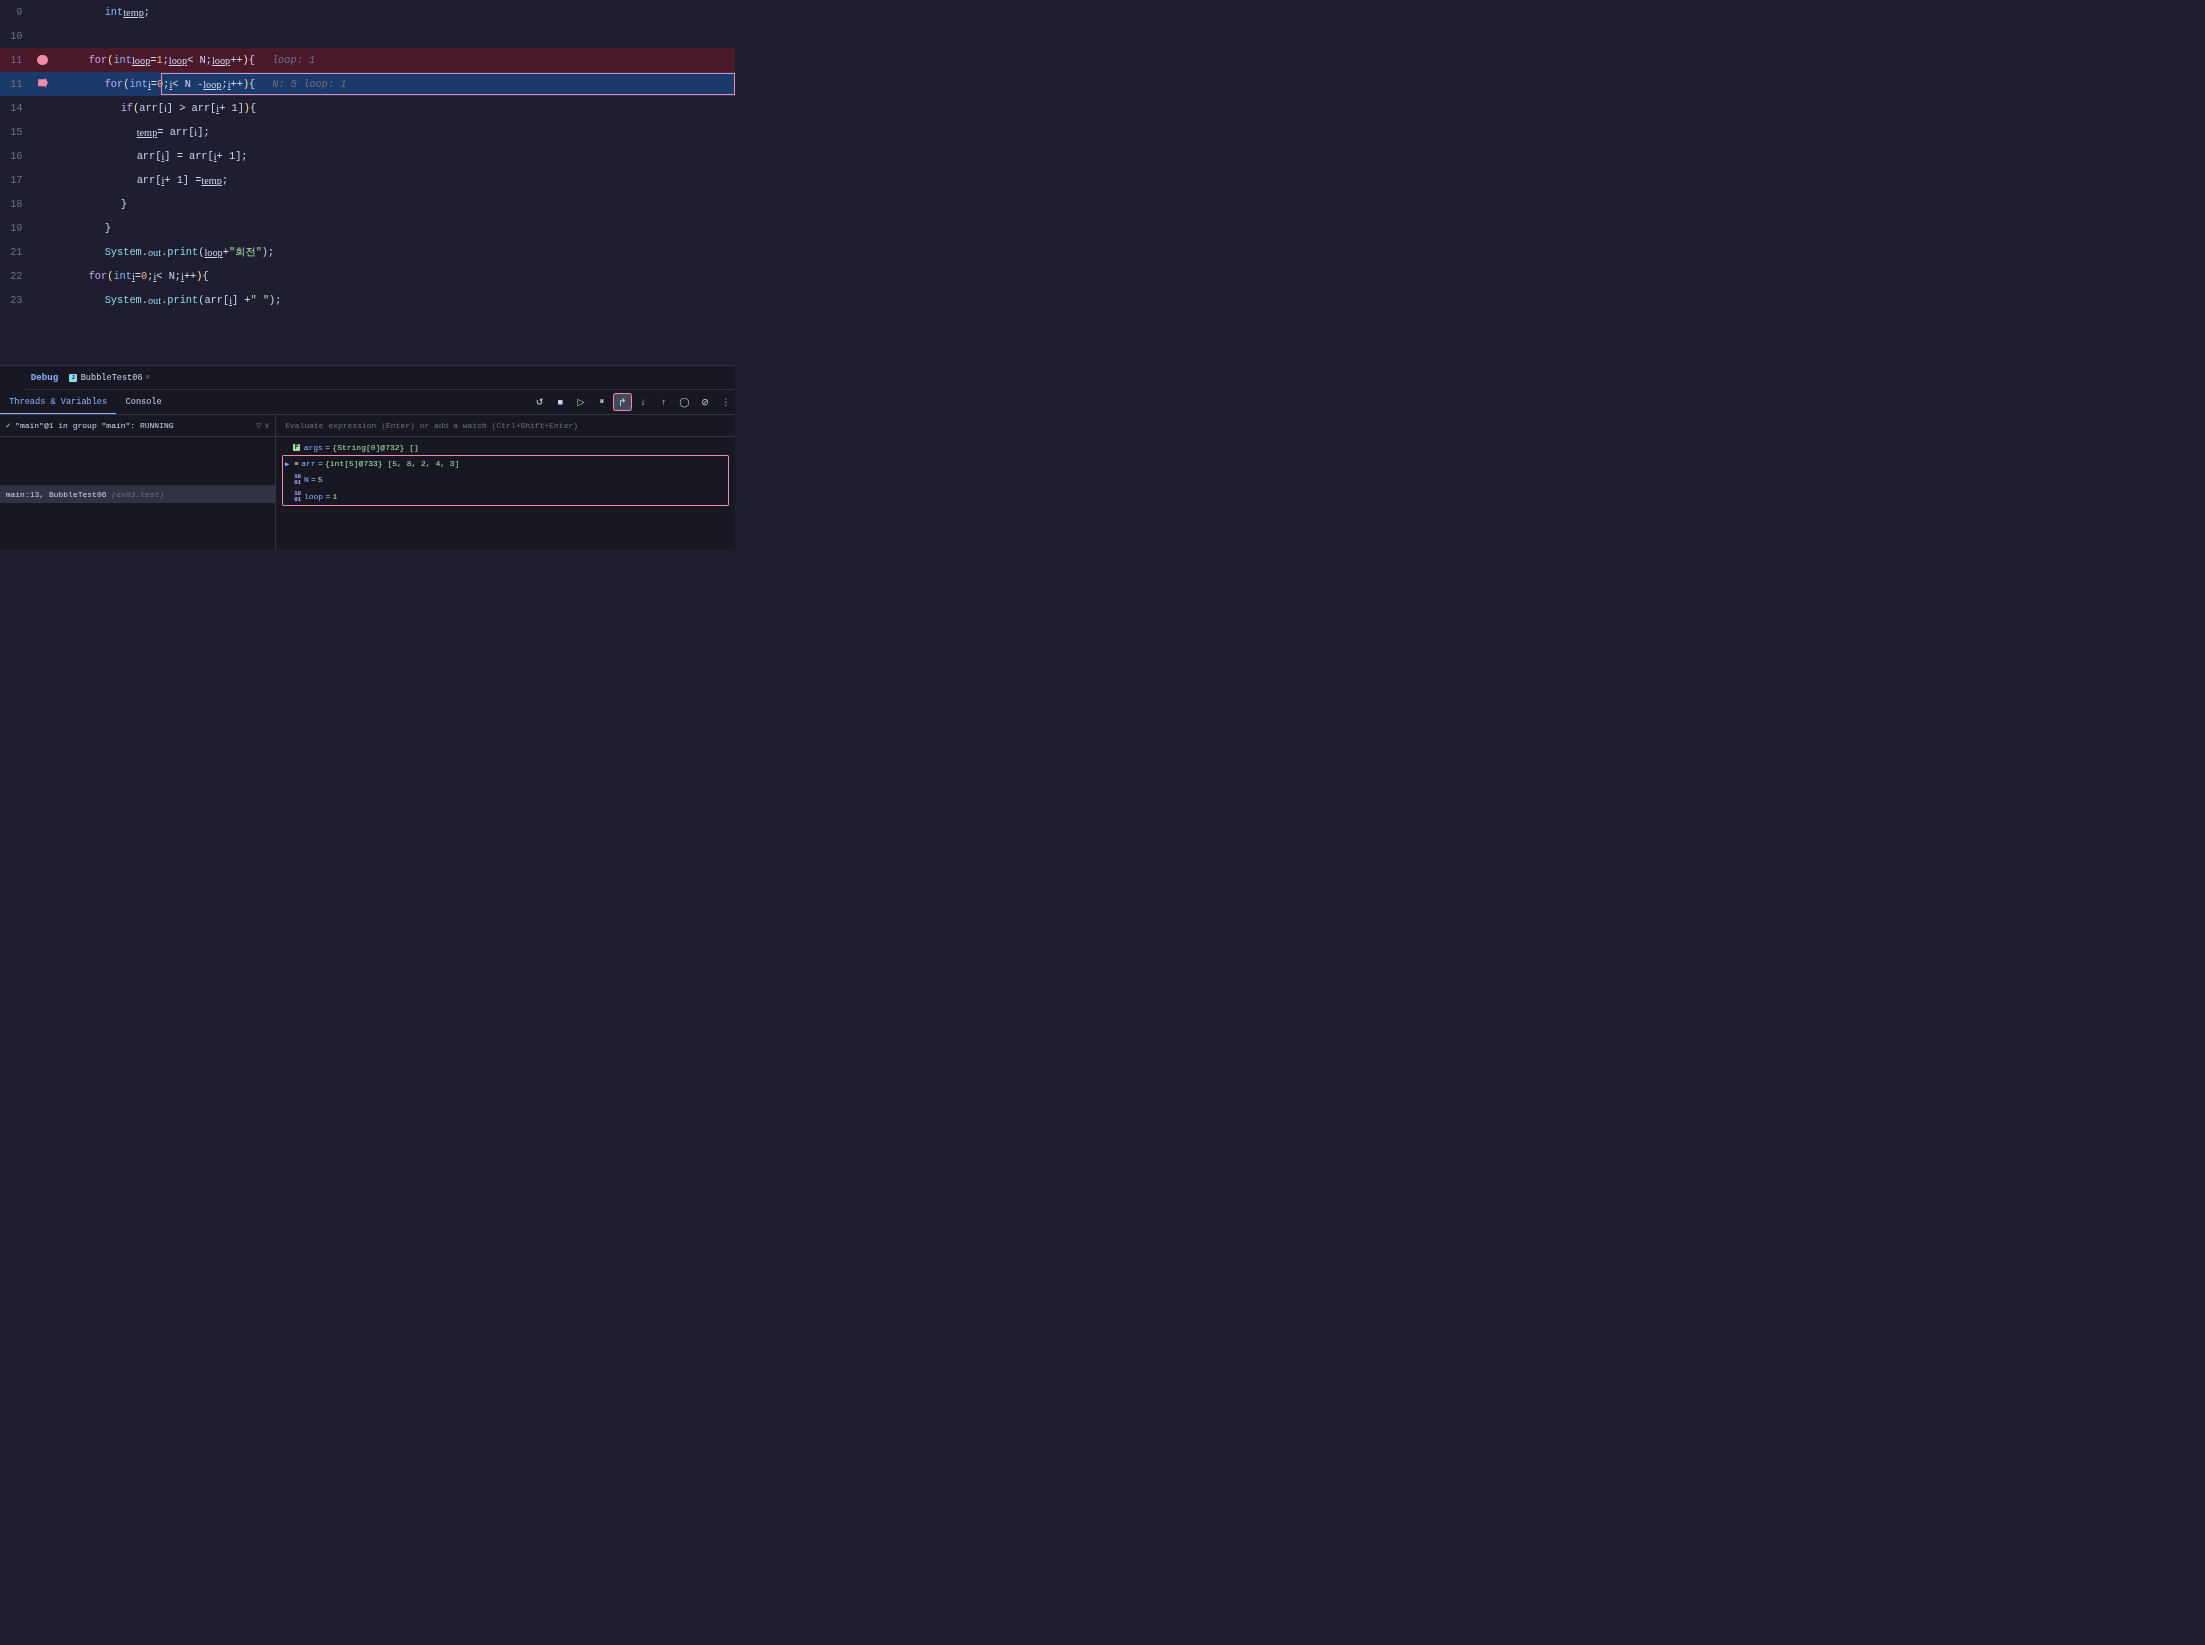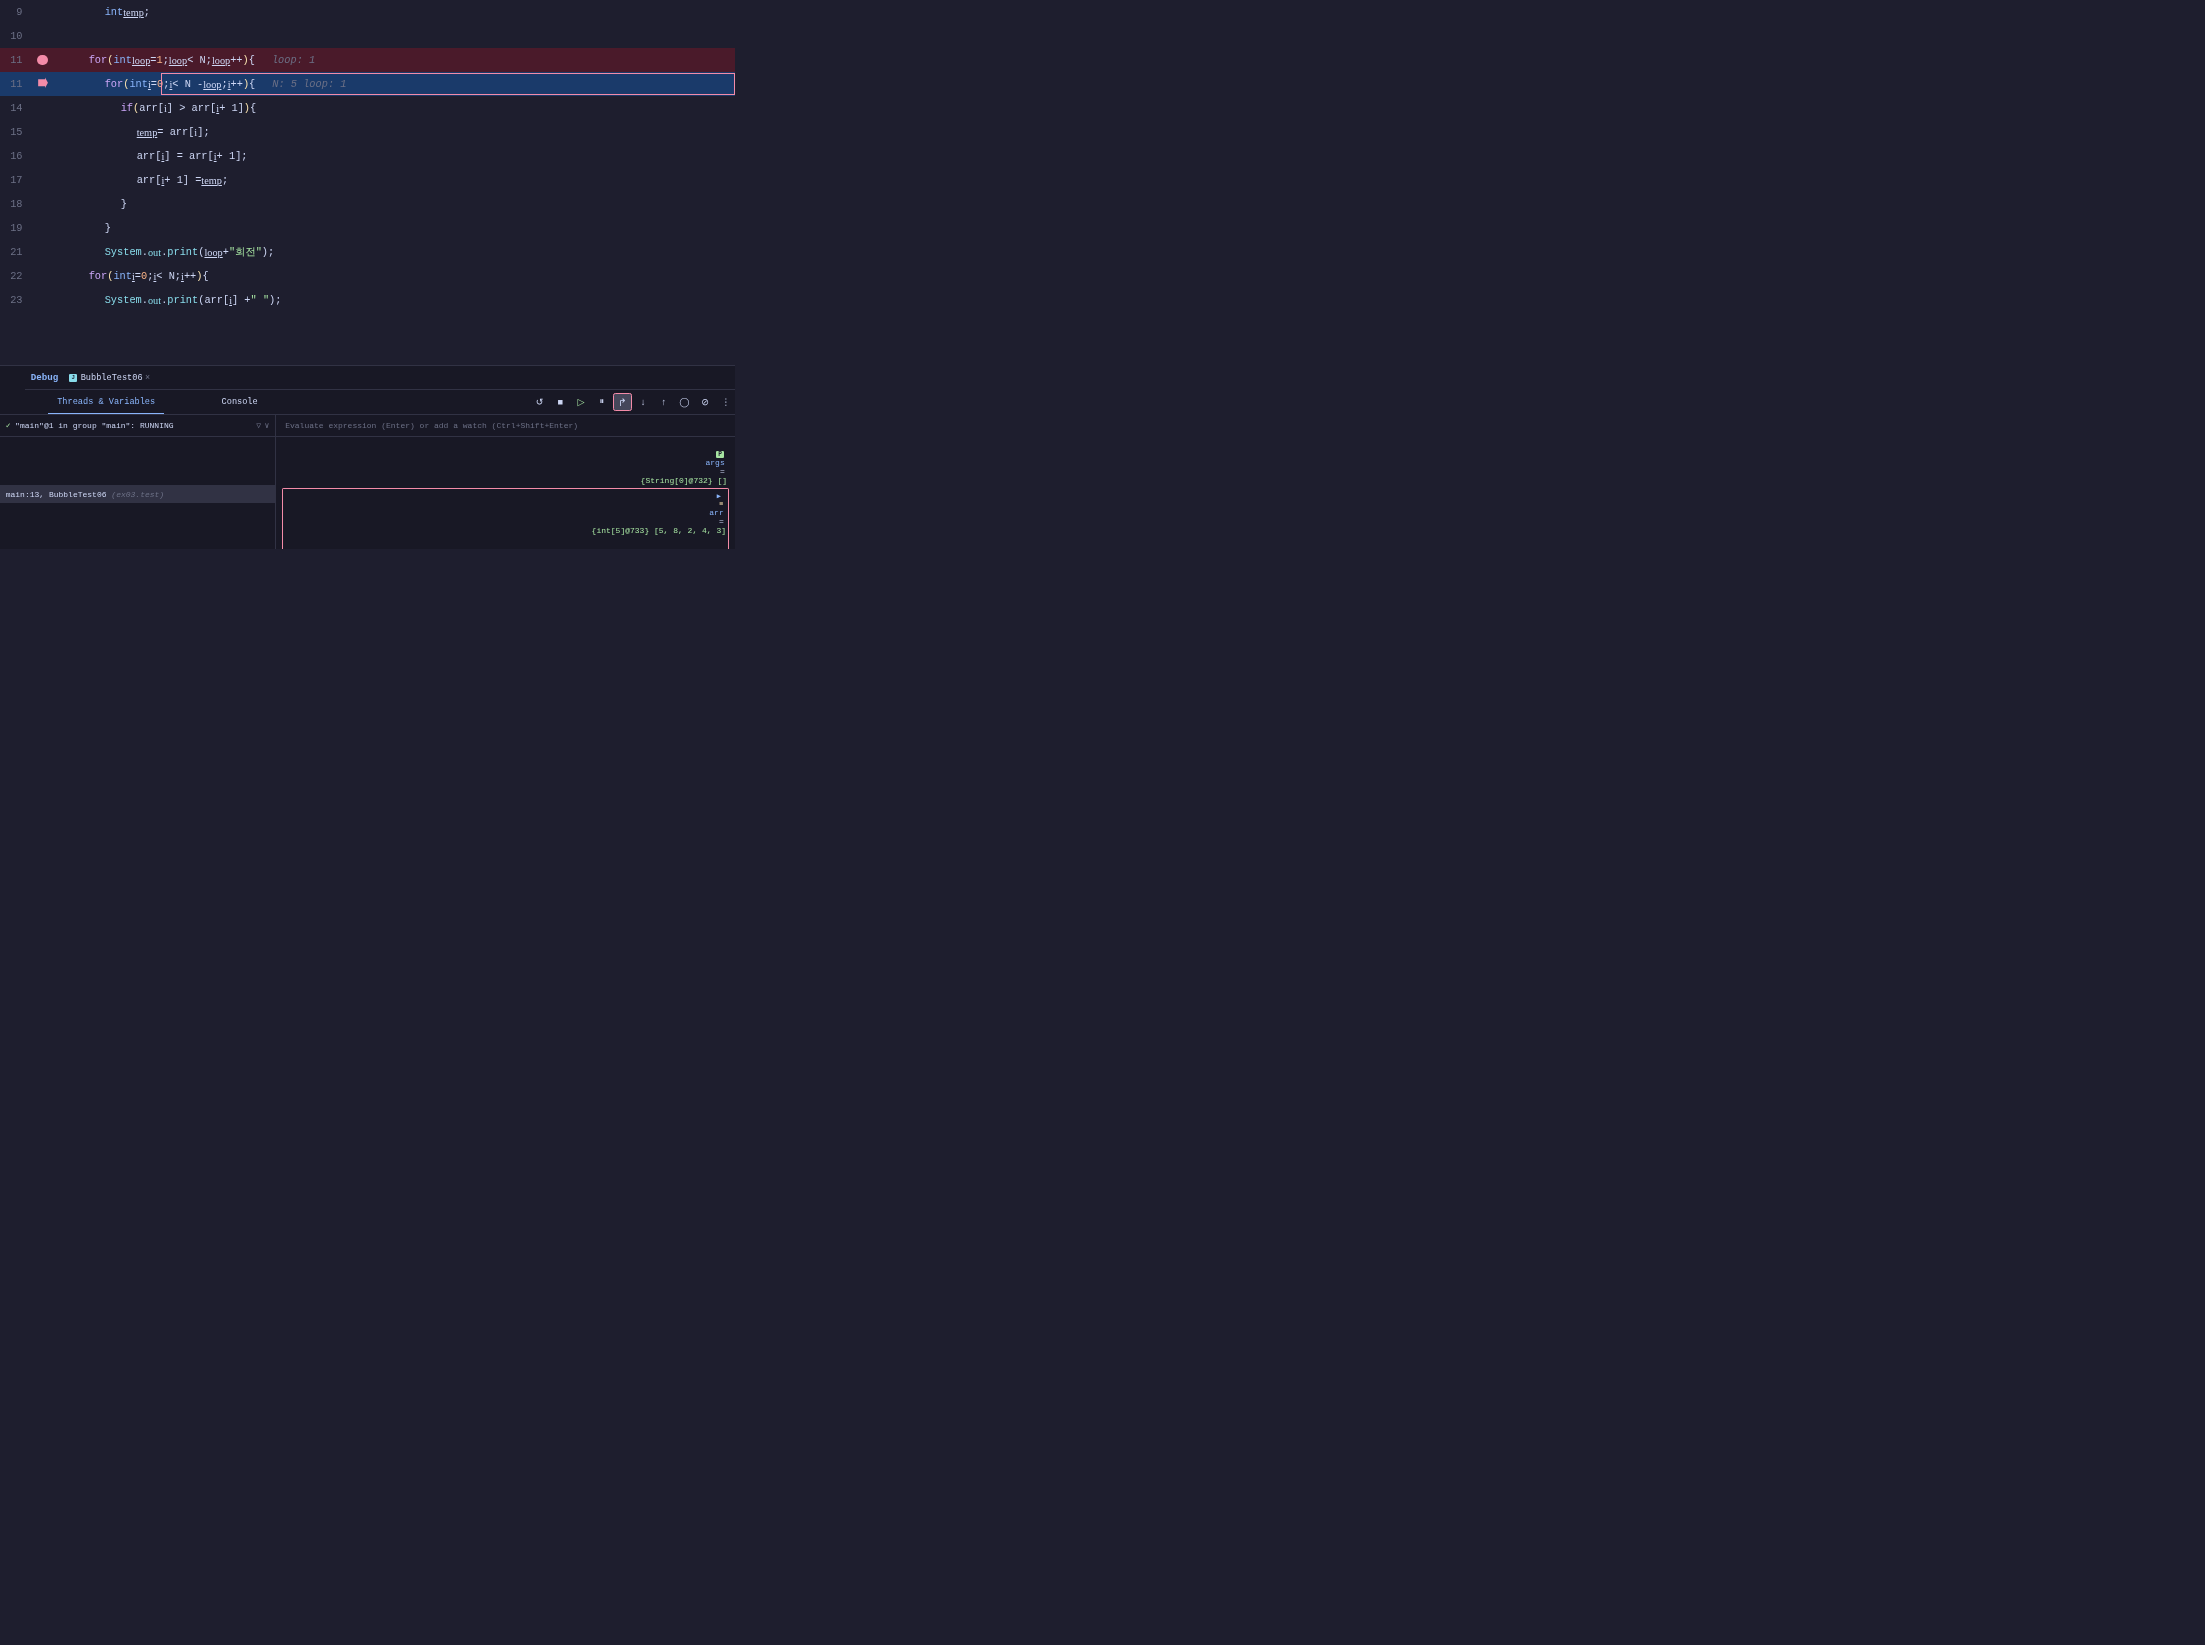--- a/index.html
+++ b/index.html
@@ -132,21 +132,20 @@
 
     .debug-tab {
       padding: 2.3px 9.2px;
       font-size: 8.6px;
       color: #cdd6f4;
       cursor: pointer;
       border-bottom: 1.1px solid transparent;
       height: 24px;
       display: flex;
       align-items: center;
-      margin-left: 48px;
     }
 
     .debug-tab.active {
       color: #89b4fa;
       border-bottom: 1.1px solid #89b4fa;
     }
 
     .debug-toolbar {
       display: flex;
       align-items: center;
@@ -233,24 +232,23 @@
       color: #cdd6f4;
     }
 
     .stack-item .stack-file {
       color: #6c7086;
       font-style: italic;
     }
 
     .var-entry {
       display: flex;
-      align-items: flex-end;
+      align-items: center;
       padding: 2.9px 2.3px;
       font-size: 8px;
-      flex-direction: column;
     }
 
     .var-expand {
       width: 9.2px;
       color: #89b4fa;
       cursor: pointer;
       font-size: 6.9px;
     }
 
     .var-icon {

